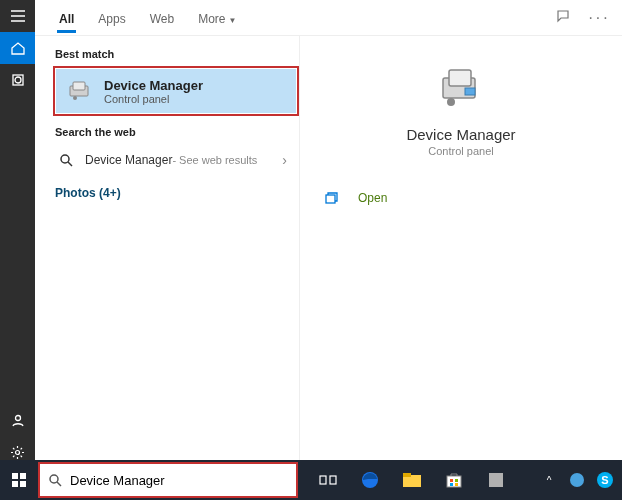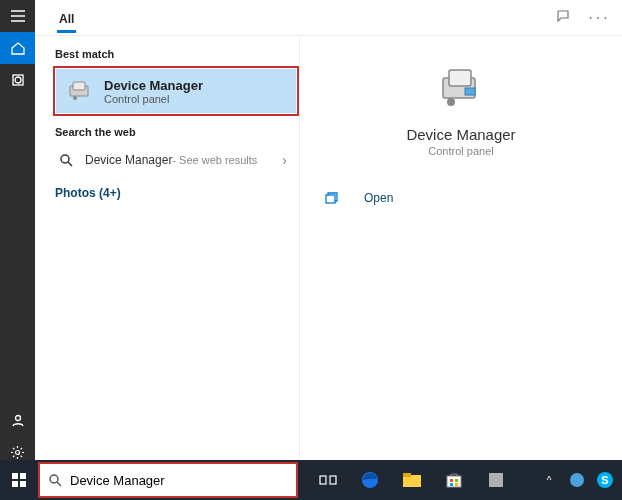--- a/index.html
+++ b/index.html
@@ -28,21 +28,21 @@
 .web-item .sicon { width: 18px; margin-right: 8px; color: #333; }
 .web-item .wtext { font-size: 12px; color: #333; }
 .web-item .wsub { font-size: 11px; color: #888; }
 .web-item .chev { margin-left: auto; color: #888; font-size: 14px; padding-right: 6px; }
 .photos-label { font-size: 12px; font-weight: 600; color: #0c4a6e; padding: 10px 2px; }
 .right-col { flex: 1; border-left: 1px solid #eee; padding: 28px 20px; }
 .detail-center { text-align: center; }
 .detail-icon { width: 48px; height: 48px; margin: 0 auto 14px; }
 .detail-title { font-size: 15px; color: #333; margin-bottom: 2px; }
 .detail-sub { font-size: 11px; color: #888; margin-bottom: 28px; }
-.action-row { display: flex; align-items: flex-start; gap: 26px; font-size: 12px; color: #0c4a6e; padding: 6px 4px; cursor: pointer; }
+.action-row { display: flex; align-items: flex-start; gap: 20px; font-size: 12px; color: #4d7c0f; padding: 6px 4px; cursor: pointer; }
 .action-row .aicon { color: #0078d7; }
 .taskbar { position: absolute; left: 0; right: 0; bottom: 0; height: 40px; background: #1f2733; display: flex; align-items: center; }
 .start-btn { width: 38px; height: 40px; display: flex; align-items: center; justify-content: center; color: #fff; cursor: pointer; }
 .search-wrap { border: 2px solid #c43030; height: 36px; width: 260px; display: flex; align-items: center; background: #fff; margin-left: 0; }
 .search-inner { flex: 1; display: flex; align-items: center; padding: 0 8px; gap: 8px; }
 .search-inner input { border: none; outline: none; font-size: 13px; flex: 1; }
 .task-icons { display: flex; align-items: center; gap: 6px; margin-left: 12px; }
 .task-icon { width: 36px; height: 40px; display: flex; align-items: center; justify-content: center; cursor: pointer; }
 .sys-tray { margin-left: auto; display: flex; align-items: center; gap: 6px; padding-right: 6px; }
 .tray-icon { width: 22px; height: 22px; display: flex; align-items: center; justify-content: center; }
@@ -92,20 +92,23 @@
             <rect x="2" y="4" width="7" height="7"></rect>
             <rect x="5" y="1" width="7" height="7"></rect>
           </svg>
       </div>
     </div>
   </div>
 
   <div class="main">
     <div class="tabs">
       <div class="tab active">All</div>
+      <div class="tab">Apps</div>
+      <div class="tab">Web</div>
+      <div class="tab"><span>More</span><span class="caret">▼</span></div>
       <div class="tabs-right">
         <span>
           <svg width="14" height="14" viewBox="0 0 14 14" fill="none" stroke="#777" stroke-width="1.2">
               <path d="M2 2h10v7H5l-3 3z"></path>
             </svg>
         </span>
         <span style="letter-spacing:2px;color:#777;">···</span>
       </div>
     </div>
 

